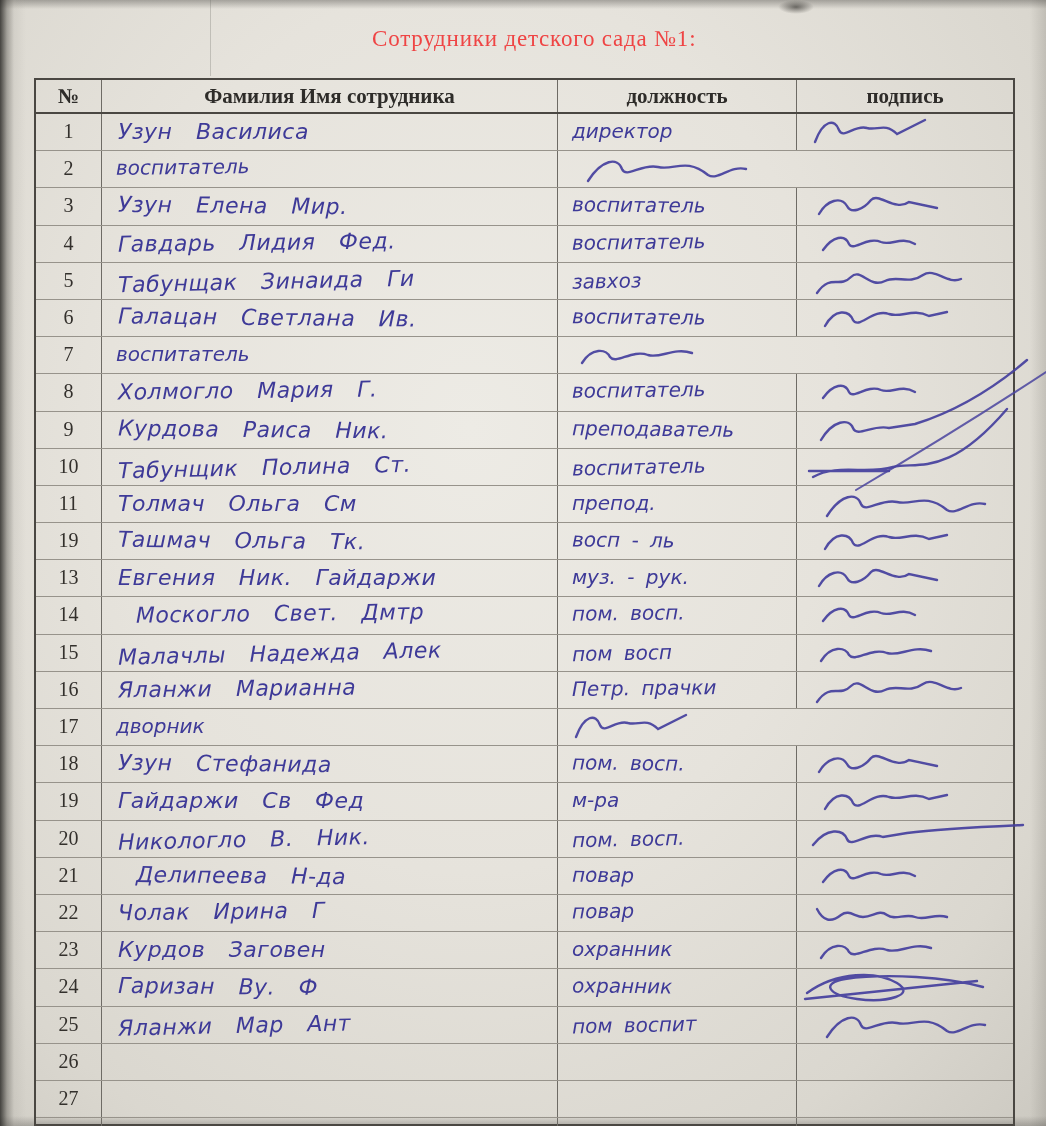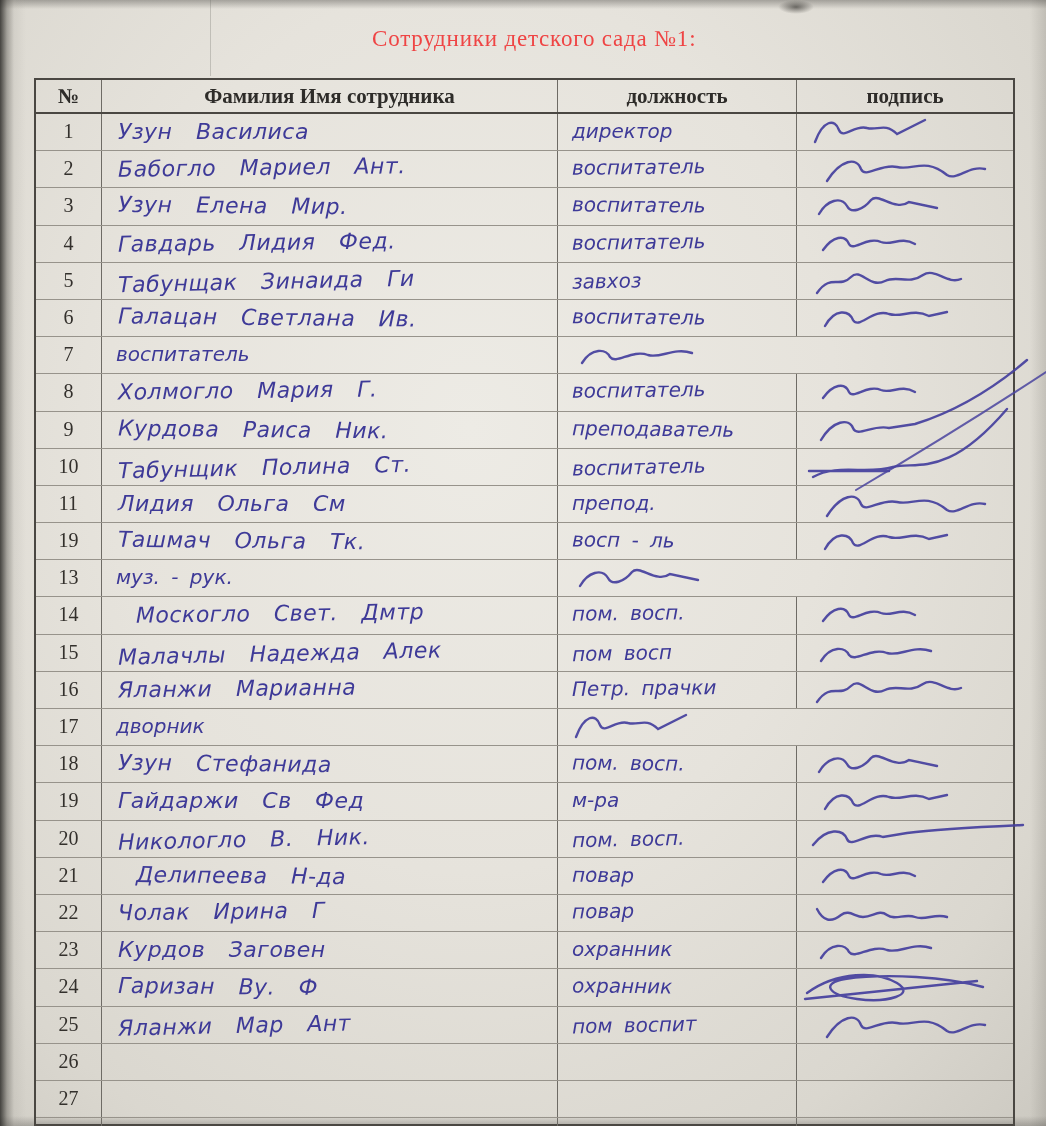--- a/index.html
+++ b/index.html
@@ -76,21 +76,20 @@
     <div class="c c-name b"><span class="hw">Узун Василиса</span></div>
     <div class="c c-pos b"><span class="hw">директор</span></div>
     <div class="c c-sig">
       <svg width="218" height="36" viewBox="0 0 218 36" preserveAspectRatio="none">
             <path d="M18 28 C26 6 38 4 42 16 C46 26 58 10 70 14 C80 17 88 8 100 20 L128 6"></path>
           </svg>
     </div>
   </div>
       <div class="row">
     <div class="c c-num b">2</div>
-    <div class="c c-name b"><span class="hw">Бабогло Мариел Ант.</span></div>
     <div class="c c-pos b"><span class="hw">воспитатель</span></div>
     <div class="c c-sig">
       <svg width="218" height="36" viewBox="0 0 218 36" preserveAspectRatio="none">
             <path d="M30 30 C44 8 60 6 64 18 C68 28 84 12 100 16 C116 20 128 6 150 24 C160 30 172 14 188 18"></path>
           </svg>
     </div>
   </div>
       <div class="row">
     <div class="c c-num b">3</div>
     <div class="c c-name b"><span class="hw">Узун Елена Мир.</span></div>
@@ -165,40 +164,41 @@
     <div class="c c-name b"><span class="hw">Табунщик Полина Ст.</span></div>
     <div class="c c-pos b"><span class="hw">воспитатель</span></div>
     <div class="c c-sig">
       <svg width="218" height="36" viewBox="0 0 218 36" preserveAspectRatio="none">
             <path d="M12 22 L92 22 M16 28 C40 14 70 26 96 18 C120 12 150 30 210 -40"></path>
           </svg>
     </div>
   </div>
       <div class="row">
     <div class="c c-num b">11</div>
-    <div class="c c-name b"><span class="hw">Лидия Ольга См</span></div>
+    <div class="c c-name b"><span class="hw">Толмач Ольга См</span></div>
     <div class="c c-pos b"><span class="hw">препод.</span></div>
     <div class="c c-sig">
       <svg width="218" height="36" viewBox="0 0 218 36" preserveAspectRatio="none">
             <path d="M30 30 C44 8 60 6 64 18 C68 28 84 12 100 16 C116 20 128 6 150 24 C160 30 172 14 188 18"></path>
           </svg>
     </div>
   </div>
       <div class="row">
     <div class="c c-num b">19</div>
     <div class="c c-name b"><span class="hw">Ташмач Ольга Тк.</span></div>
     <div class="c c-pos b"><span class="hw">восп - ль</span></div>
     <div class="c c-sig">
       <svg width="218" height="36" viewBox="0 0 218 36" preserveAspectRatio="none">
             <path d="M28 26 C38 8 52 10 56 20 C62 30 76 8 92 14 C104 18 116 8 132 16 L150 12"></path>
           </svg>
     </div>
   </div>
       <div class="row">
     <div class="c c-num b">13</div>
+    <div class="c c-name b"><span class="hw">Евгения Ник. Гайдаржи</span></div>
     <div class="c c-pos b"><span class="hw">муз. - рук.</span></div>
     <div class="c c-sig">
       <svg width="218" height="36" viewBox="0 0 218 36" preserveAspectRatio="none">
             <path d="M22 26 C30 12 44 8 50 18 C54 26 66 22 74 12 C82 4 98 24 112 14 L140 20"></path>
           </svg>
     </div>
   </div>
       <div class="row">
     <div class="c c-num b">14</div>
     <div class="c c-name b"><span class="hw">Москогло Свет. Дмтр</span></div>

